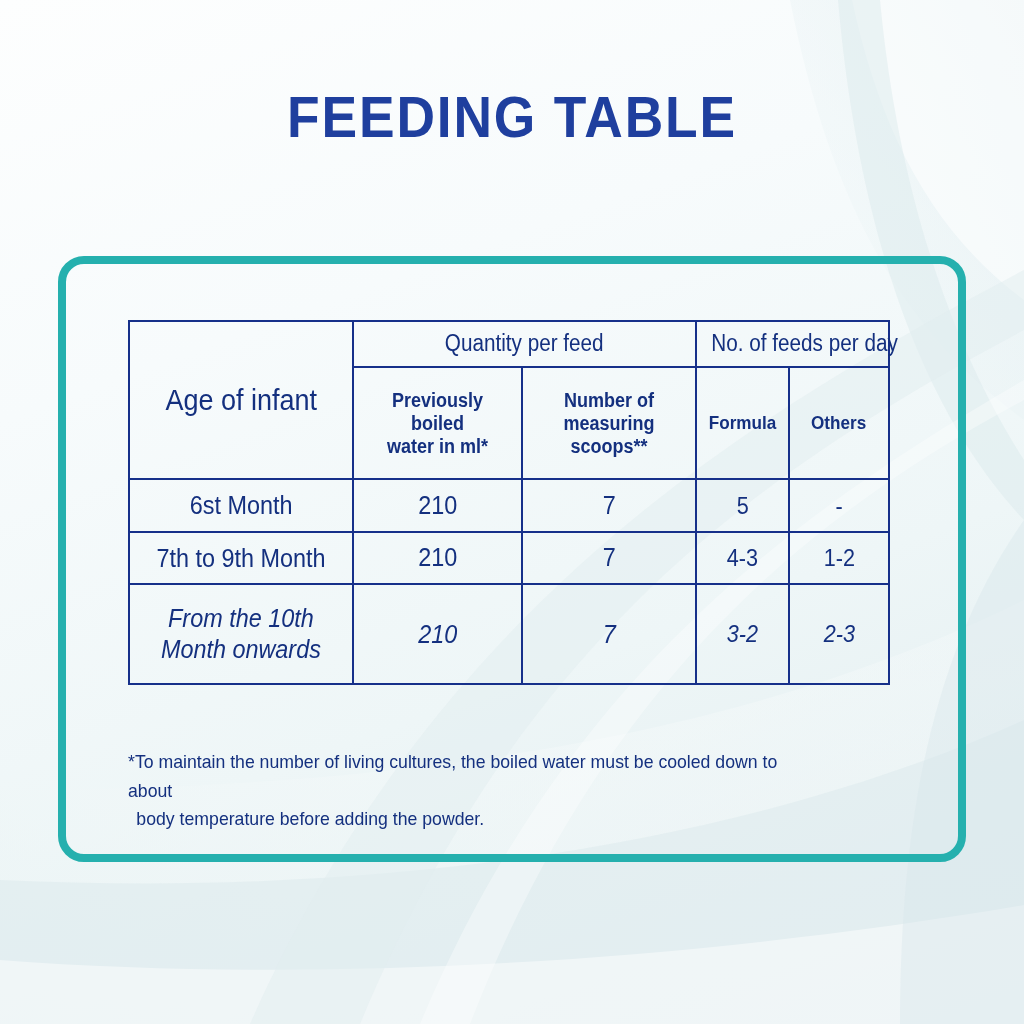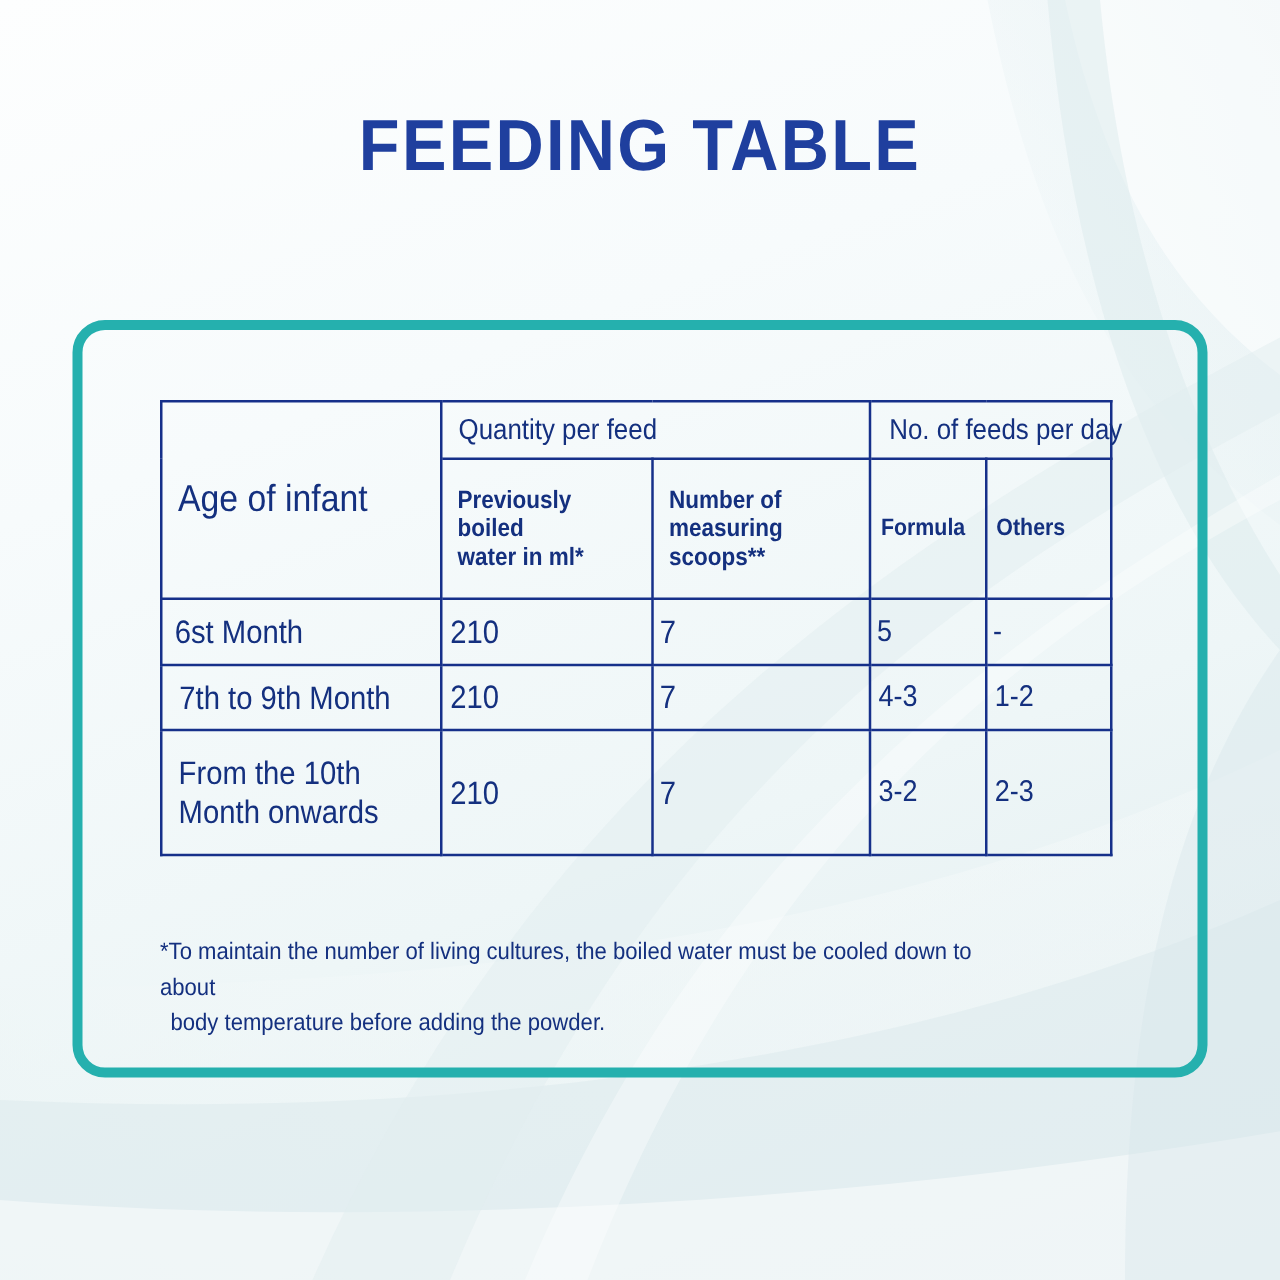--- a/index.html
+++ b/index.html
@@ -74,20 +74,21 @@
   table.feeding {
     border-collapse: collapse;
     width: 762px;
     height: 365px;
     table-layout: fixed;
     color: #14307f;
   }
   table.feeding td {
     border: 2px solid #16308a;
     background: transparent;
+    text-align: center;
     vertical-align: middle;
     padding: 0 4px;
     font-family: "Liberation Sans", sans-serif;
   }
 
   
   col.c-age    { width: 224px; }
   col.c-water  { width: 169px; }
   col.c-scoops { width: 174px; }
   col.c-form   { width: 93px; }
@@ -275,21 +276,21 @@
             <span class="inner cell-num">7</span>
           </td>
           <td>
             <span class="inner cell-small">4-3</span>
           </td>
           <td>
             <span class="inner cell-small">1-2</span>
           </td>
         </tr>
 
-        <tr style="height:100px;">
+        <tr style="height:100px;font-style:italic;">
           <td class="row-tall-age">
             <span class="inner cell-age wrap">
               <span>From the 10th</span><br>
               <span>Month onwards</span>
             </span>
           </td>
           <td class="row-tall">
             <span class="inner cell-num">210</span>
           </td>
           <td class="row-tall">

